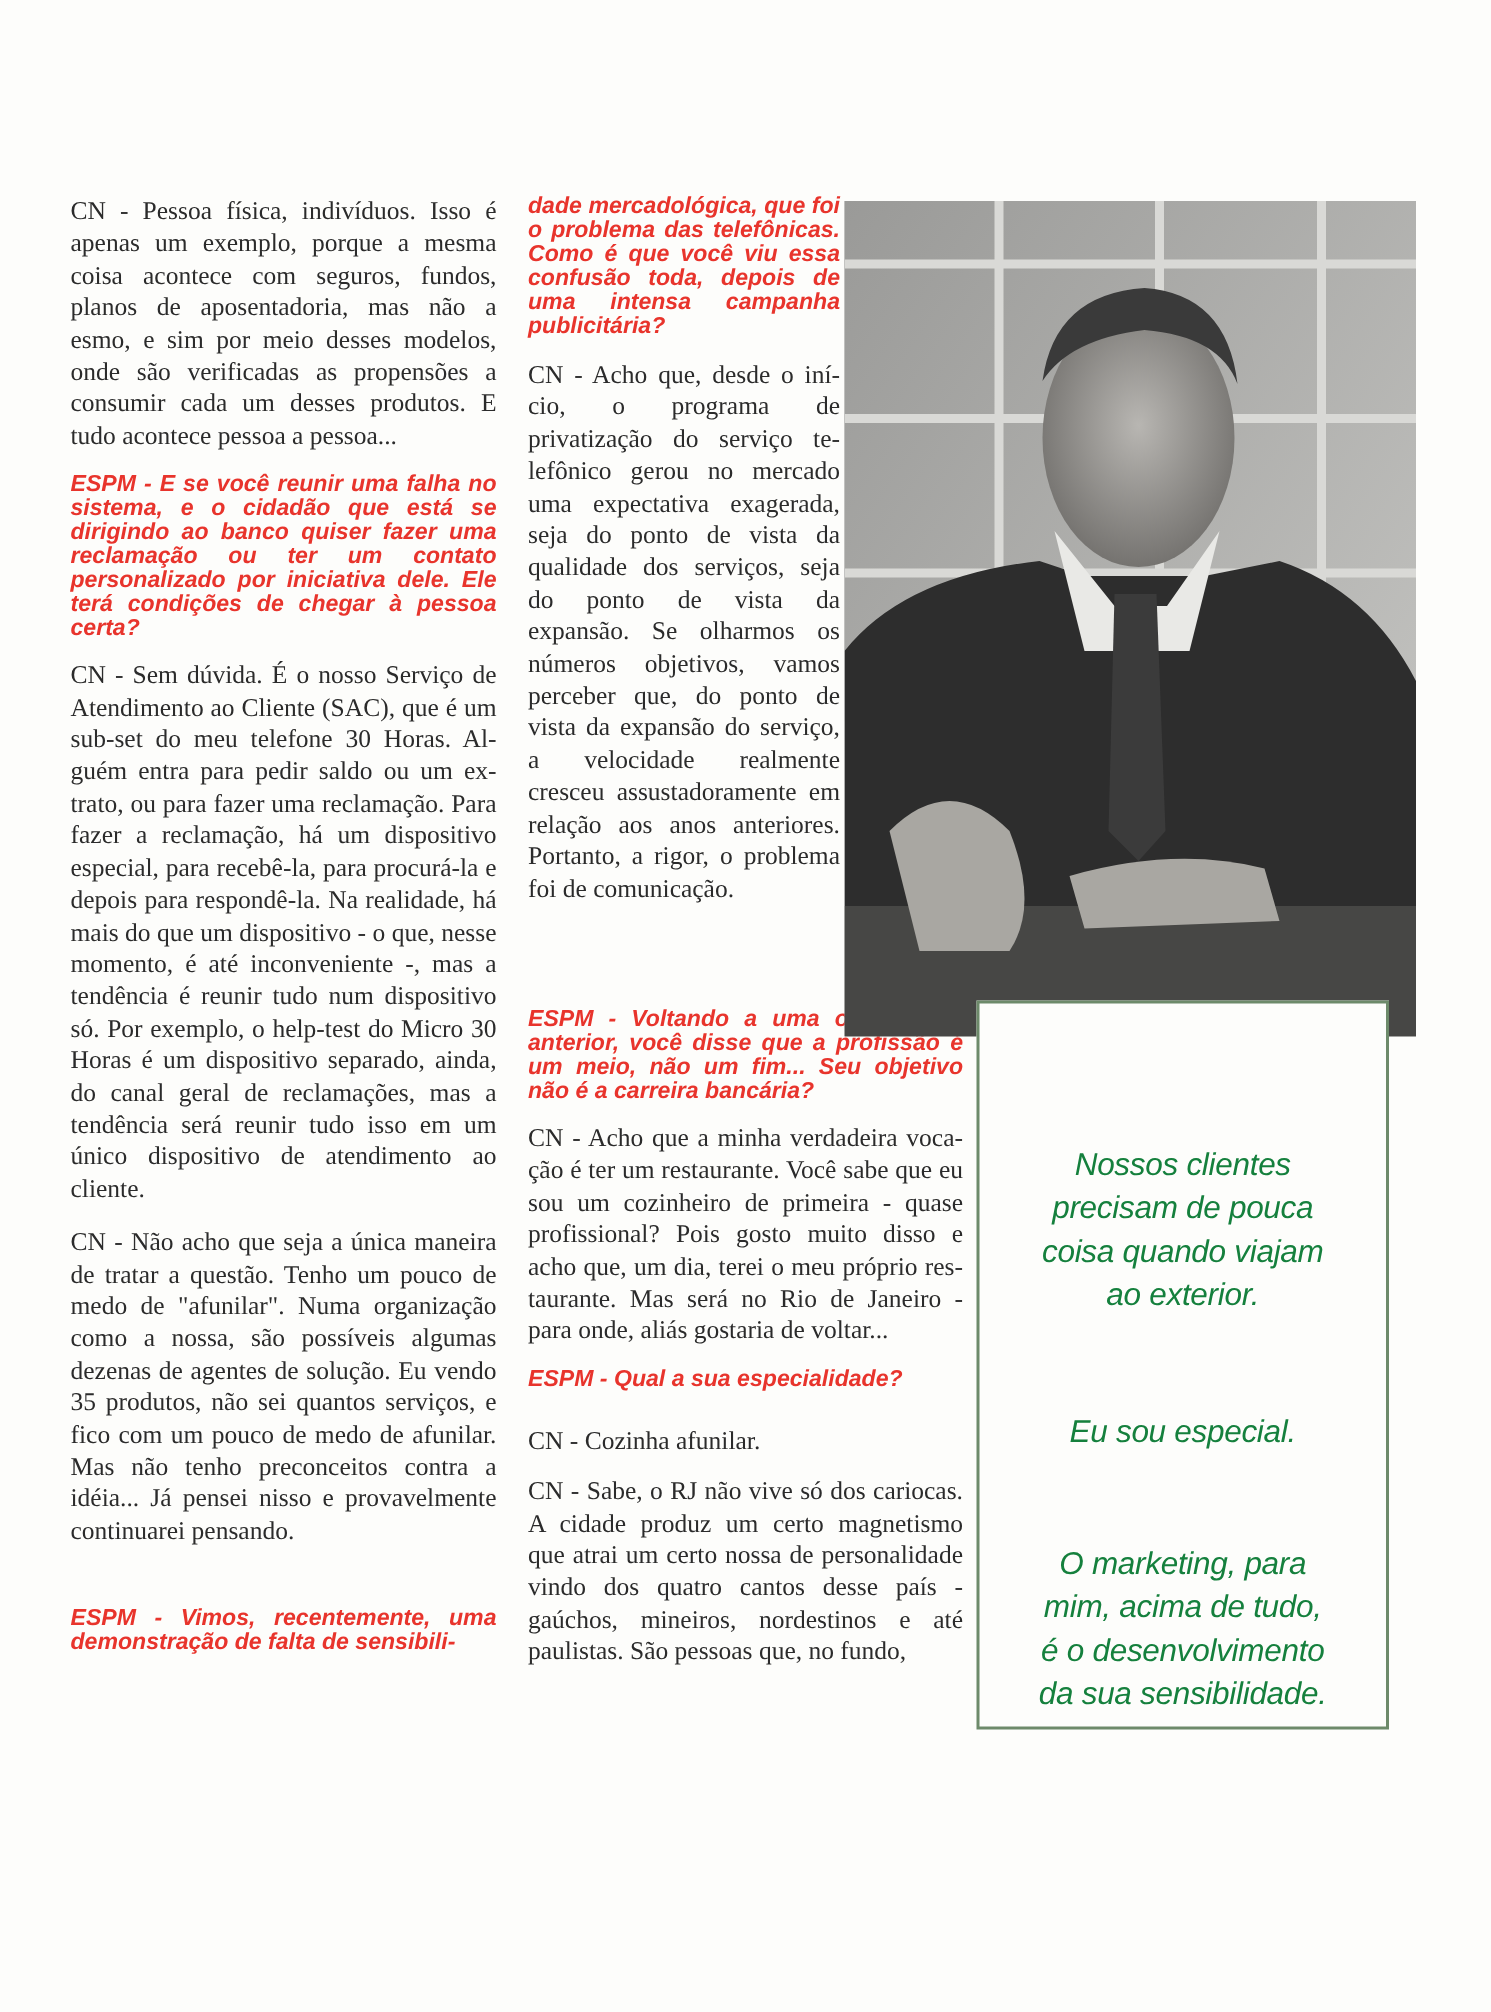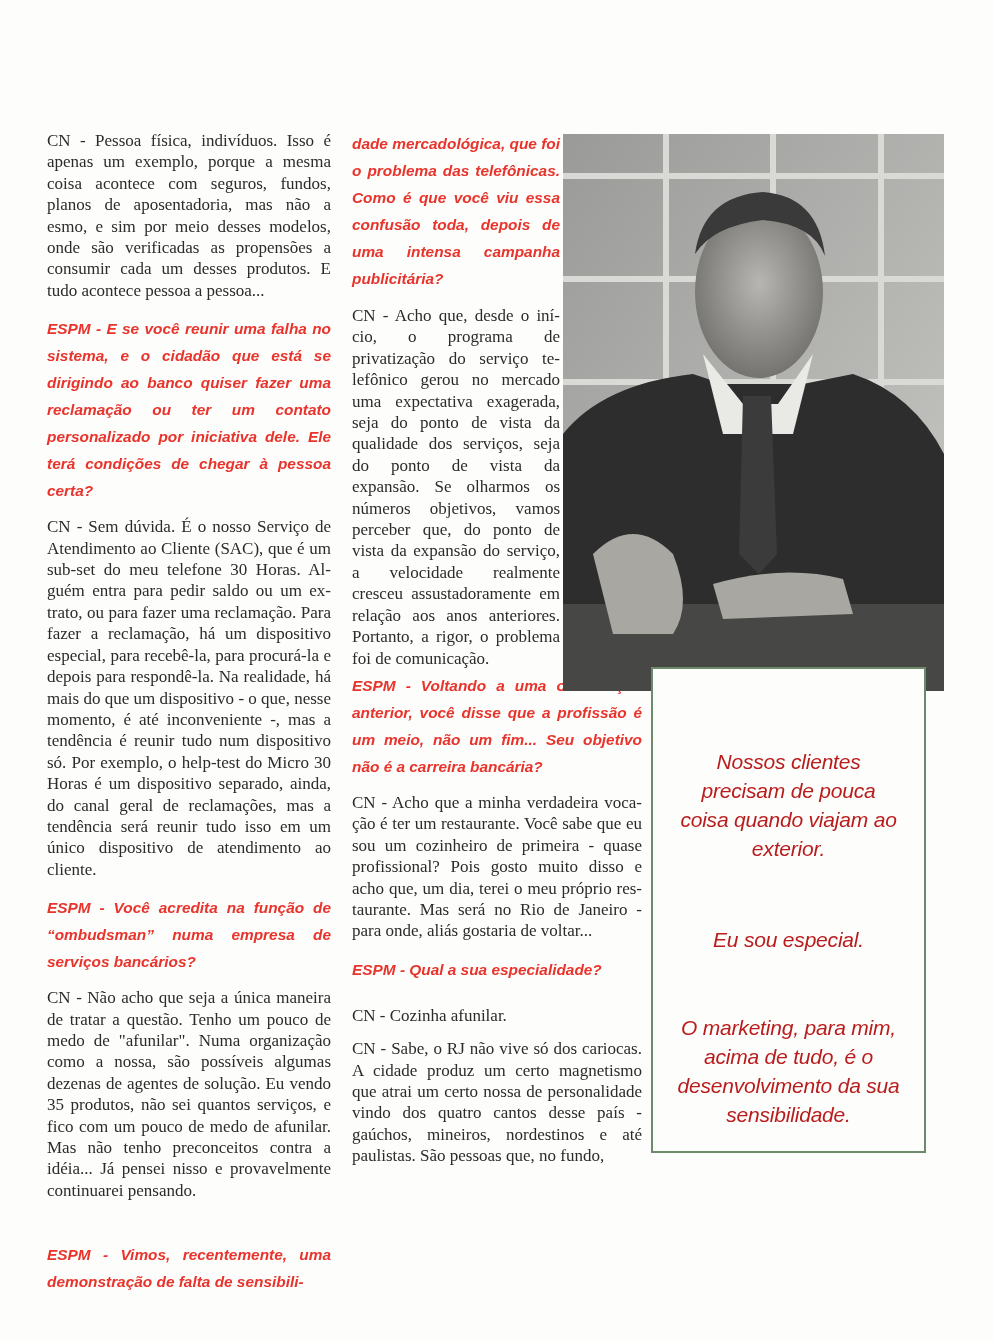--- a/index.html
+++ b/index.html
@@ -12,51 +12,50 @@
     #col2 { left: 352px; top: 130px; width: 208px; }
     #col2b { left: 352px; top: 672px; width: 290px; }
     .p {
       font-family: "Liberation Serif", "DejaVu Serif", serif;
       font-size: 17px; line-height: 21.4px; text-align: justify; margin: 0 0 14px 0;
       hyphens: manual;
     }
     .q {
       font-family: "Liberation Sans", "DejaVu Sans", sans-serif;
       font-weight: bold; font-style: italic; color: #e8342c;
-      font-size: 15.4px; line-height: 27px; text-align: justify; margin: 0 0 12px 0;
+      font-size: 15.4px; line-height: 16px; text-align: justify; margin: 0 0 12px 0;
     }
     .q.last { margin-bottom: 0; margin-top: 40px; }
     #col2 .q { margin-bottom: 13px; }
     .photo {
       position: absolute; left: 563px; top: 134px; width: 381px; height: 557px;
       overflow: hidden; background: #8d8d8b;
     }
     .photo svg { display: block; }
     .quote-box {
       position: absolute; left: 651px; top: 667px; width: 275px; height: 486px;
       background: #fdfdfb; border: 2px solid #6d8a6a; box-sizing: border-box;
     }
     .pull {
       font-family: "Liberation Sans", "DejaVu Sans", sans-serif; font-style: italic;
-      font-weight: normal; color: #b91c1c; font-size: 21px; line-height: 29px;
-      text-align: center; position: absolute; left: 0; right: 0; margin: 0;
+      font-weight: normal; color: #15803d; font-size: 21px; line-height: 29px;
+      text-align: center; position: absolute; left: 0; right: 0; margin: 15px;
       letter-spacing: -0.2px;
     }
     #pull1 { top: 78px; padding: 0 26px; }
     #pull2 { top: 256px; }
     #pull3 { top: 344px; padding: 0 20px; }
   </style>
 </head>
 <body>
 
 <div class="col" id="col1">
   <p class="p">CN - Pessoa física, indivíduos. Isso é apenas um exemplo, porque a mesma coisa acontece com seguros, fundos, planos de aposentadoria, mas não a esmo, e sim por meio desses modelos, onde são verificadas as propensões a consumir cada um desses produtos. E tudo acontece pessoa a pessoa...</p>
   <p class="q">ESPM - E se você reunir uma falha no sistema, e o cidadão que está se dirigindo ao banco quiser fazer uma reclamação ou ter um contato personalizado por iniciativa dele. Ele terá condições de chegar à pes­soa certa?</p>
   <p class="p">CN - Sem dúvida. É o nosso Serviço de Atendimento ao Cliente (SAC), que é um sub-set do meu telefone 30 Horas. Al­guém entra para pedir saldo ou um ex­trato, ou para fazer uma reclamação. Para fazer a reclamação, há um disposi­tivo especial, para recebê-la, para procurá-la e depois para respondê-la. Na realidade, há mais do que um dispo­sitivo - o que, nesse momento, é até in­conveniente -, mas a tendência é reunir tudo num dispositivo só. Por exemplo, o help-test do Micro 30 Horas é um dis­positivo separado, ainda, do canal geral de reclamações, mas a tendência será reunir tudo isso em um único dispositi­vo de atendimento ao cliente.</p>
-  <p class="q">ESPM - Você acredita na função de “ombudsman” numa empresa de serviços bancários?</p>
   <p class="p">CN - Não acho que seja a única manei­ra de tratar a questão. Tenho um pouco de medo de "afunilar". Numa organiza­ção como a nossa, são possíveis algu­mas dezenas de agentes de solução. Eu vendo 35 produtos, não sei quantos servi­ços, e fico com um pouco de medo de afunilar. Mas não tenho preconceitos contra a idéia... Já pensei nisso e provavel­mente continuarei pensando.</p>
   <p class="q last">ESPM - Vimos, recentemente, uma demonstração de falta de sensibili-</p>
 </div>
 
 <div class="col" id="col2">
   <p class="q">dade mercadológica, que foi o problema das telefônicas. Como é que você viu essa con­fusão toda, depois de uma intensa campanha publicitária?</p>
   <p class="p">CN - Acho que, desde o iní­cio, o programa de privatização do serviço te­lefônico gerou no merca­do uma expectativa exage­rada, seja do ponto de vis­ta da qualidade dos servi­ços, seja do ponto de vista da expansão. Se olharmos os números objetivos, vamos perceber que, do ponto de vista da expansão do servi­ço, a velocidade realmente cresceu assustadoramente em relação aos anos anteri­ores. Portanto, a rigor, o pro­blema foi de comunicação.</p>
 </div>
 
 <div class="col" id="col2b">

